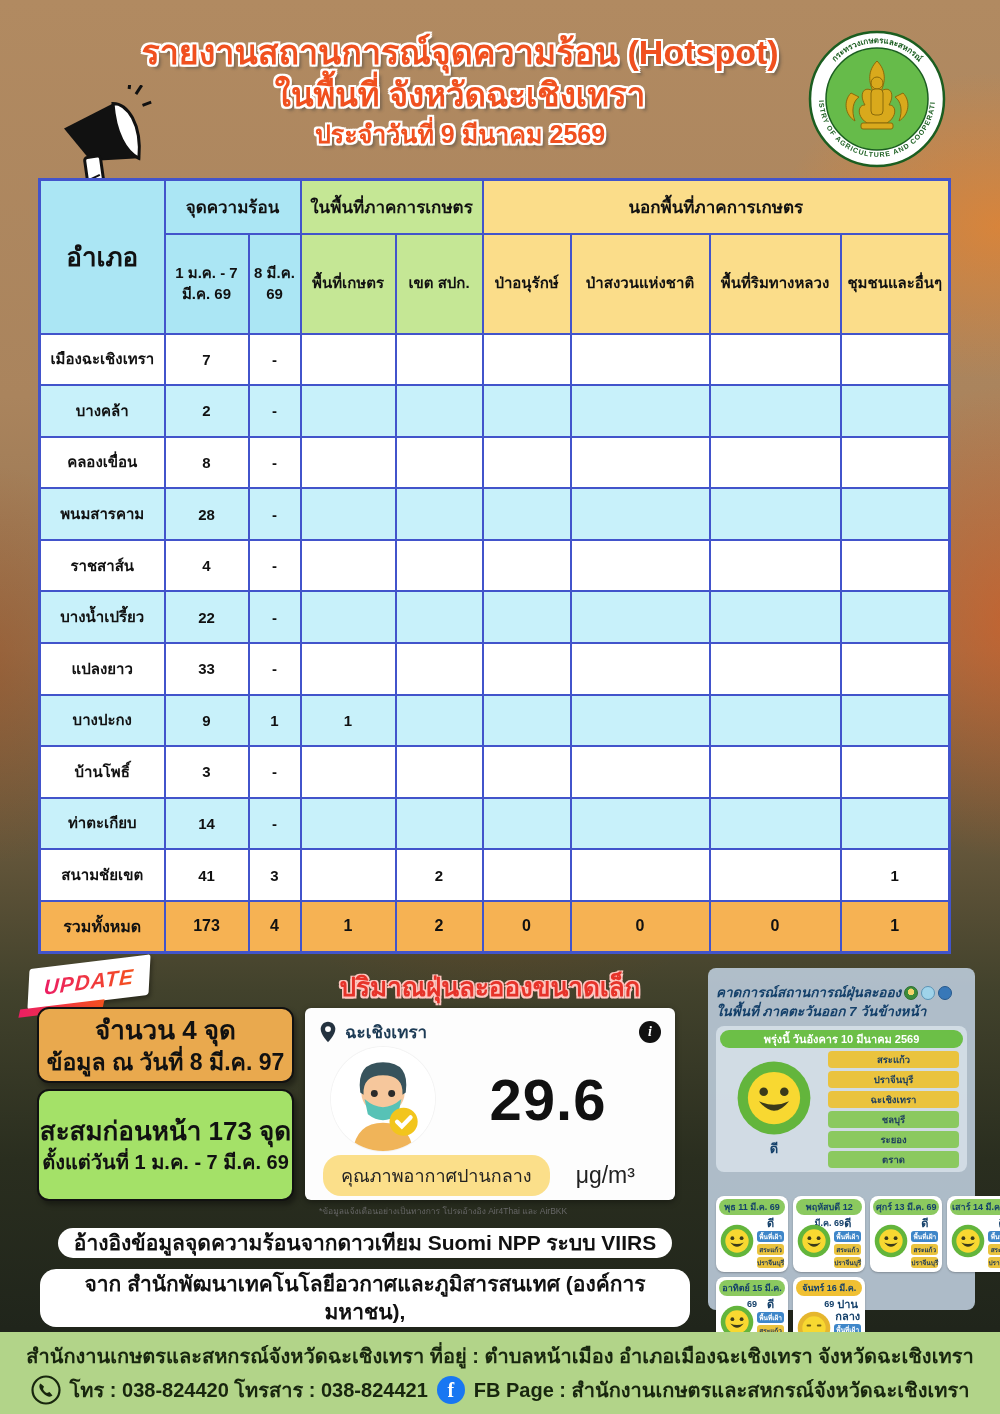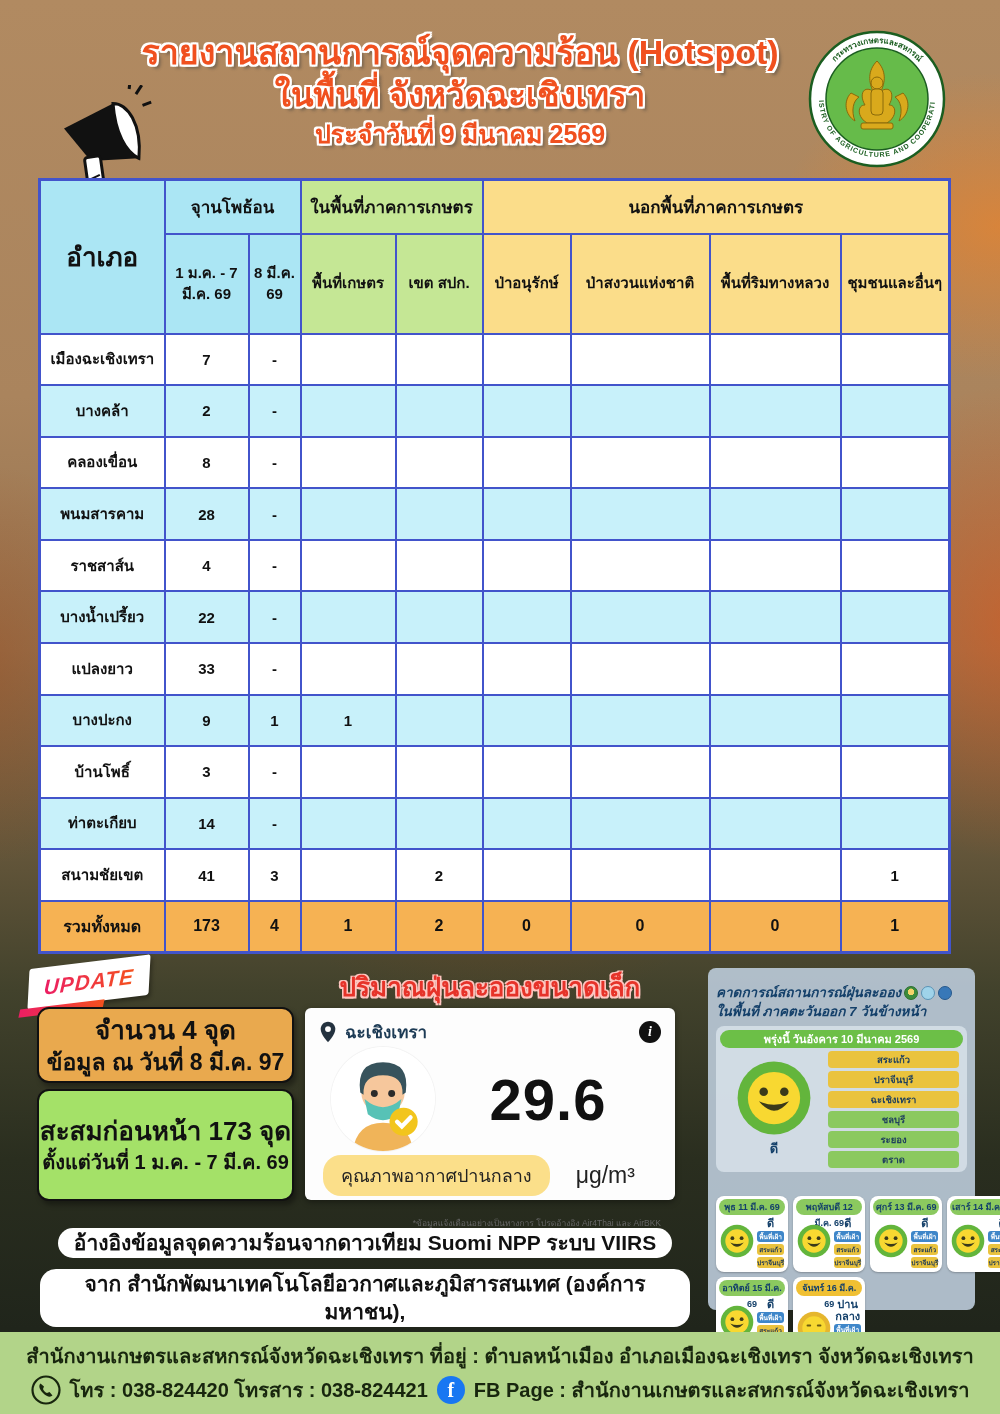--- a/index.html
+++ b/index.html
@@ -63,21 +63,21 @@
   .pm-top { display:flex; align-items:center; }
   .pm-loc { font-size:17px; font-weight:bold; color:#1d3b55; margin-left:8px; flex:1; }
   .info-btn { width:22px; height:22px; border-radius:50%; background:#111; color:#fff; font-weight:bold;
     font-size:14px; display:flex; align-items:center; justify-content:center; font-family:"Liberation Serif","DejaVu Serif",serif; font-style:italic; }
   .pm-mid { display:flex; align-items:center; margin-top:2px; }
   .pm-avatar { width:104px; height:104px; border-radius:50%; background:#fff; box-shadow:0 0 0 1px rgba(0,0,0,.04); overflow:hidden; margin-left:12px; }
   .pm-value { flex:1; text-align:center; font-size:58px; font-weight:bold; color:#111; letter-spacing:1px; }
   .pm-bottom { display:flex; align-items:center; margin-top:4px; }
   .pm-pill { background:#fbdf8a; border-radius:18px; padding:6px 18px; font-size:18px; font-weight:normal; color:#222; margin-left:4px; }
   .pm-unit { flex:1; text-align:center; font-size:23px; color:#222; }
-  .pm-foot { text-align:right; font-size:8.5px; color:#666; margin-top:20px; }
+  .pm-foot { text-align:left; font-size:8.5px; color:#666; margin-top:8px; }
   
   .fc { position:absolute; left:708px; top:968px; width:267px; height:342px;
     background:rgba(184,199,213,.93); border-radius:8px; padding:15px 8px; }
   .fc-title { font-size:13.5px; font-weight:bold; font-style:italic; color:#14406a; line-height:19px; }
   .fc-title-row { display:flex; align-items:center; gap:3px; }
   .fc-logo { width:14px; height:14px; border-radius:50%; display:inline-block; }
   .fc-logo.l1 { background:radial-gradient(circle at 50% 40%, #f3d46a 35%, #3c8c3c 36%); border:1px solid #2c6e2c; }
   .fc-logo.l2 { background:#9fd3ea; border:1px solid #5a93b5; }
   .fc-logo.l3 { background:#3878b8; border:1px solid #27598c; }
   .fc-tomorrow { margin-top:5px; background:rgba(232,240,246,.6); border-radius:8px; padding:4px; }
@@ -184,21 +184,21 @@
       <col style="width:95px">
         <col style="width:87px">
         <col style="width:88px">
       <col style="width:139px">
         <col style="width:131px">
         <col style="width:109px">
     </colgroup>
     <thead>
       <tr class="group-row">
         <th rowspan="2" class="c-blue" style="font-size:26px">อำเภอ</th>
-        <th colspan="2" class="c-blue">จุานโพธ้อน</th>
+        <th colspan="2" class="c-blue">จุดความร้อน</th>
         <th colspan="2" class="c-green">ในพื้นที่ภาคการเกษตร</th>
         <th colspan="4" class="c-yellow">นอกพื้นที่ภาคการเกษตร</th>
       </tr>
       <tr class="sub-row">
           <th class="c-blue">1 ม.ค. - 7 มี.ค. 69</th>
           <th class="c-blue">8 มี.ค. 69</th>
           <th class="c-green">พื้นที่เกษตร</th>
           <th class="c-green">เขต สปก.</th>
           <th class="c-yellow">ป่าอนุรักษ์</th>
           <th class="c-yellow">ป่าสงวนแห่งชาติ</th>

